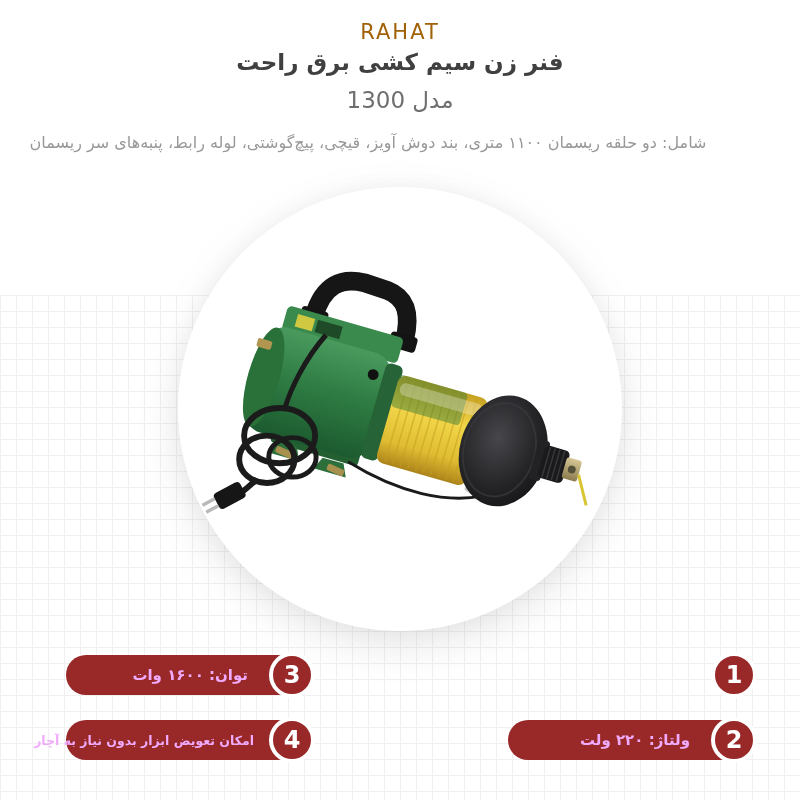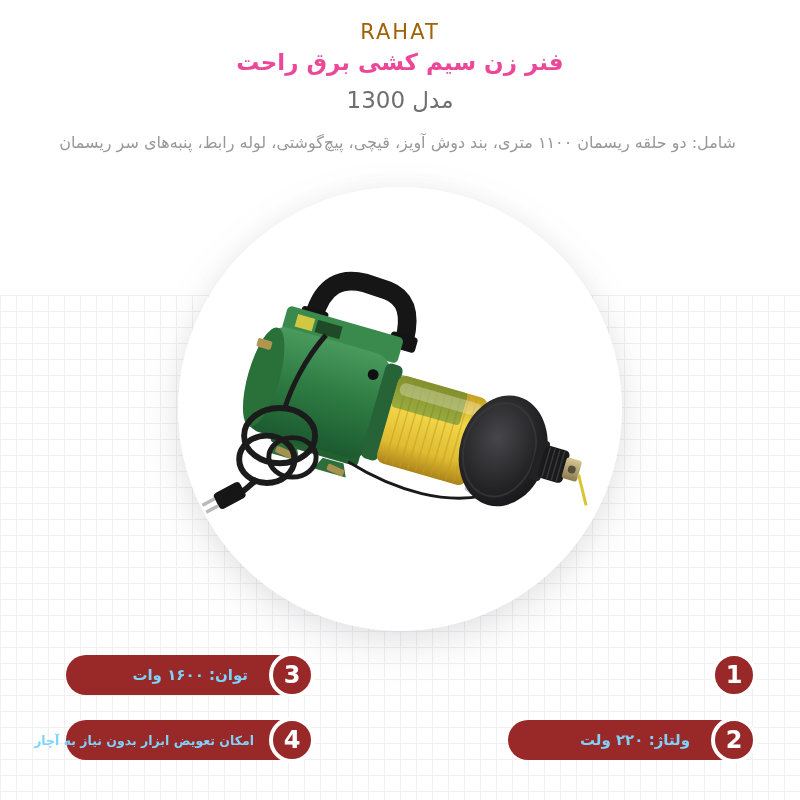--- a/index.html
+++ b/index.html
@@ -8,28 +8,28 @@
     background:#ffffff;
     font-family:"DejaVu Sans","Liberation Sans",sans-serif;
   }
   
   .brand{
     position:absolute;top:20px;left:0;width:800px;text-align:center;
     font-size:21px;letter-spacing:2px;color:#a16207;
   }
   .title{
     position:absolute;top:49px;left:0;width:800px;text-align:center;direction:rtl;
-    font-size:23px;font-weight:bold;color:#ec4899;
+    font-size:23px;font-weight:bold;color:#404040;
   }
   .model{
     position:absolute;top:87px;left:0;width:800px;text-align:center;direction:rtl;
     font-size:23px;color:#6f6f71;
   }
   .description{
-    position:absolute;top:133px;left:0;width:736px;text-align:right;direction:rtl;
+    position:absolute;top:133px;left:0;width:736px;text-align:center;direction:rtl;
     font-size:16px;color:#98989b;
   }
   
   .grid-bg{
     position:absolute;left:0;top:295px;width:800px;height:505px;
     background-image:
       linear-gradient(#f2eff1 1px, transparent 1px),
       linear-gradient(90deg, #f2eff1 1px, transparent 1px);
     background-size:16px 16px;
   }
@@ -41,21 +41,21 @@
   }
   .product-circle svg{display:block;width:444px;height:444px;}
   
   .badge{position:absolute;width:240px;height:46px;}
   .badge.b1{left:508px;top:652px;}
   .badge.b2{left:508px;top:717px;text-align:center;}
   .badge.b3{left:66px;top:652px;}
   .badge.b4{left:66px;top:717px;}
   .pill{
     position:absolute;left:0;top:3px;width:232px;height:40px;border-radius:20px;
-    background:#992828;color:#7dd3fc;direction:rtl;
+    background:#992828;color:#f0abfc;direction:rtl;
     display:flex;align-items:center;justify-content:flex-start;
     padding:0 50px 0 10px;box-sizing:border-box;
     font-size:15px;font-weight:bold;white-space:nowrap;
   }
   .badge.b4 .pill{font-size:12.5px;padding-right:44px;}
   .num{
     position:absolute;right:-9px;top:0;width:38px;height:38px;border-radius:50%;
     background:#992828;border:4px solid #ffffff;color:#ffffff;
     display:flex;align-items:center;justify-content:center;
     font-size:24px;font-weight:bold;

